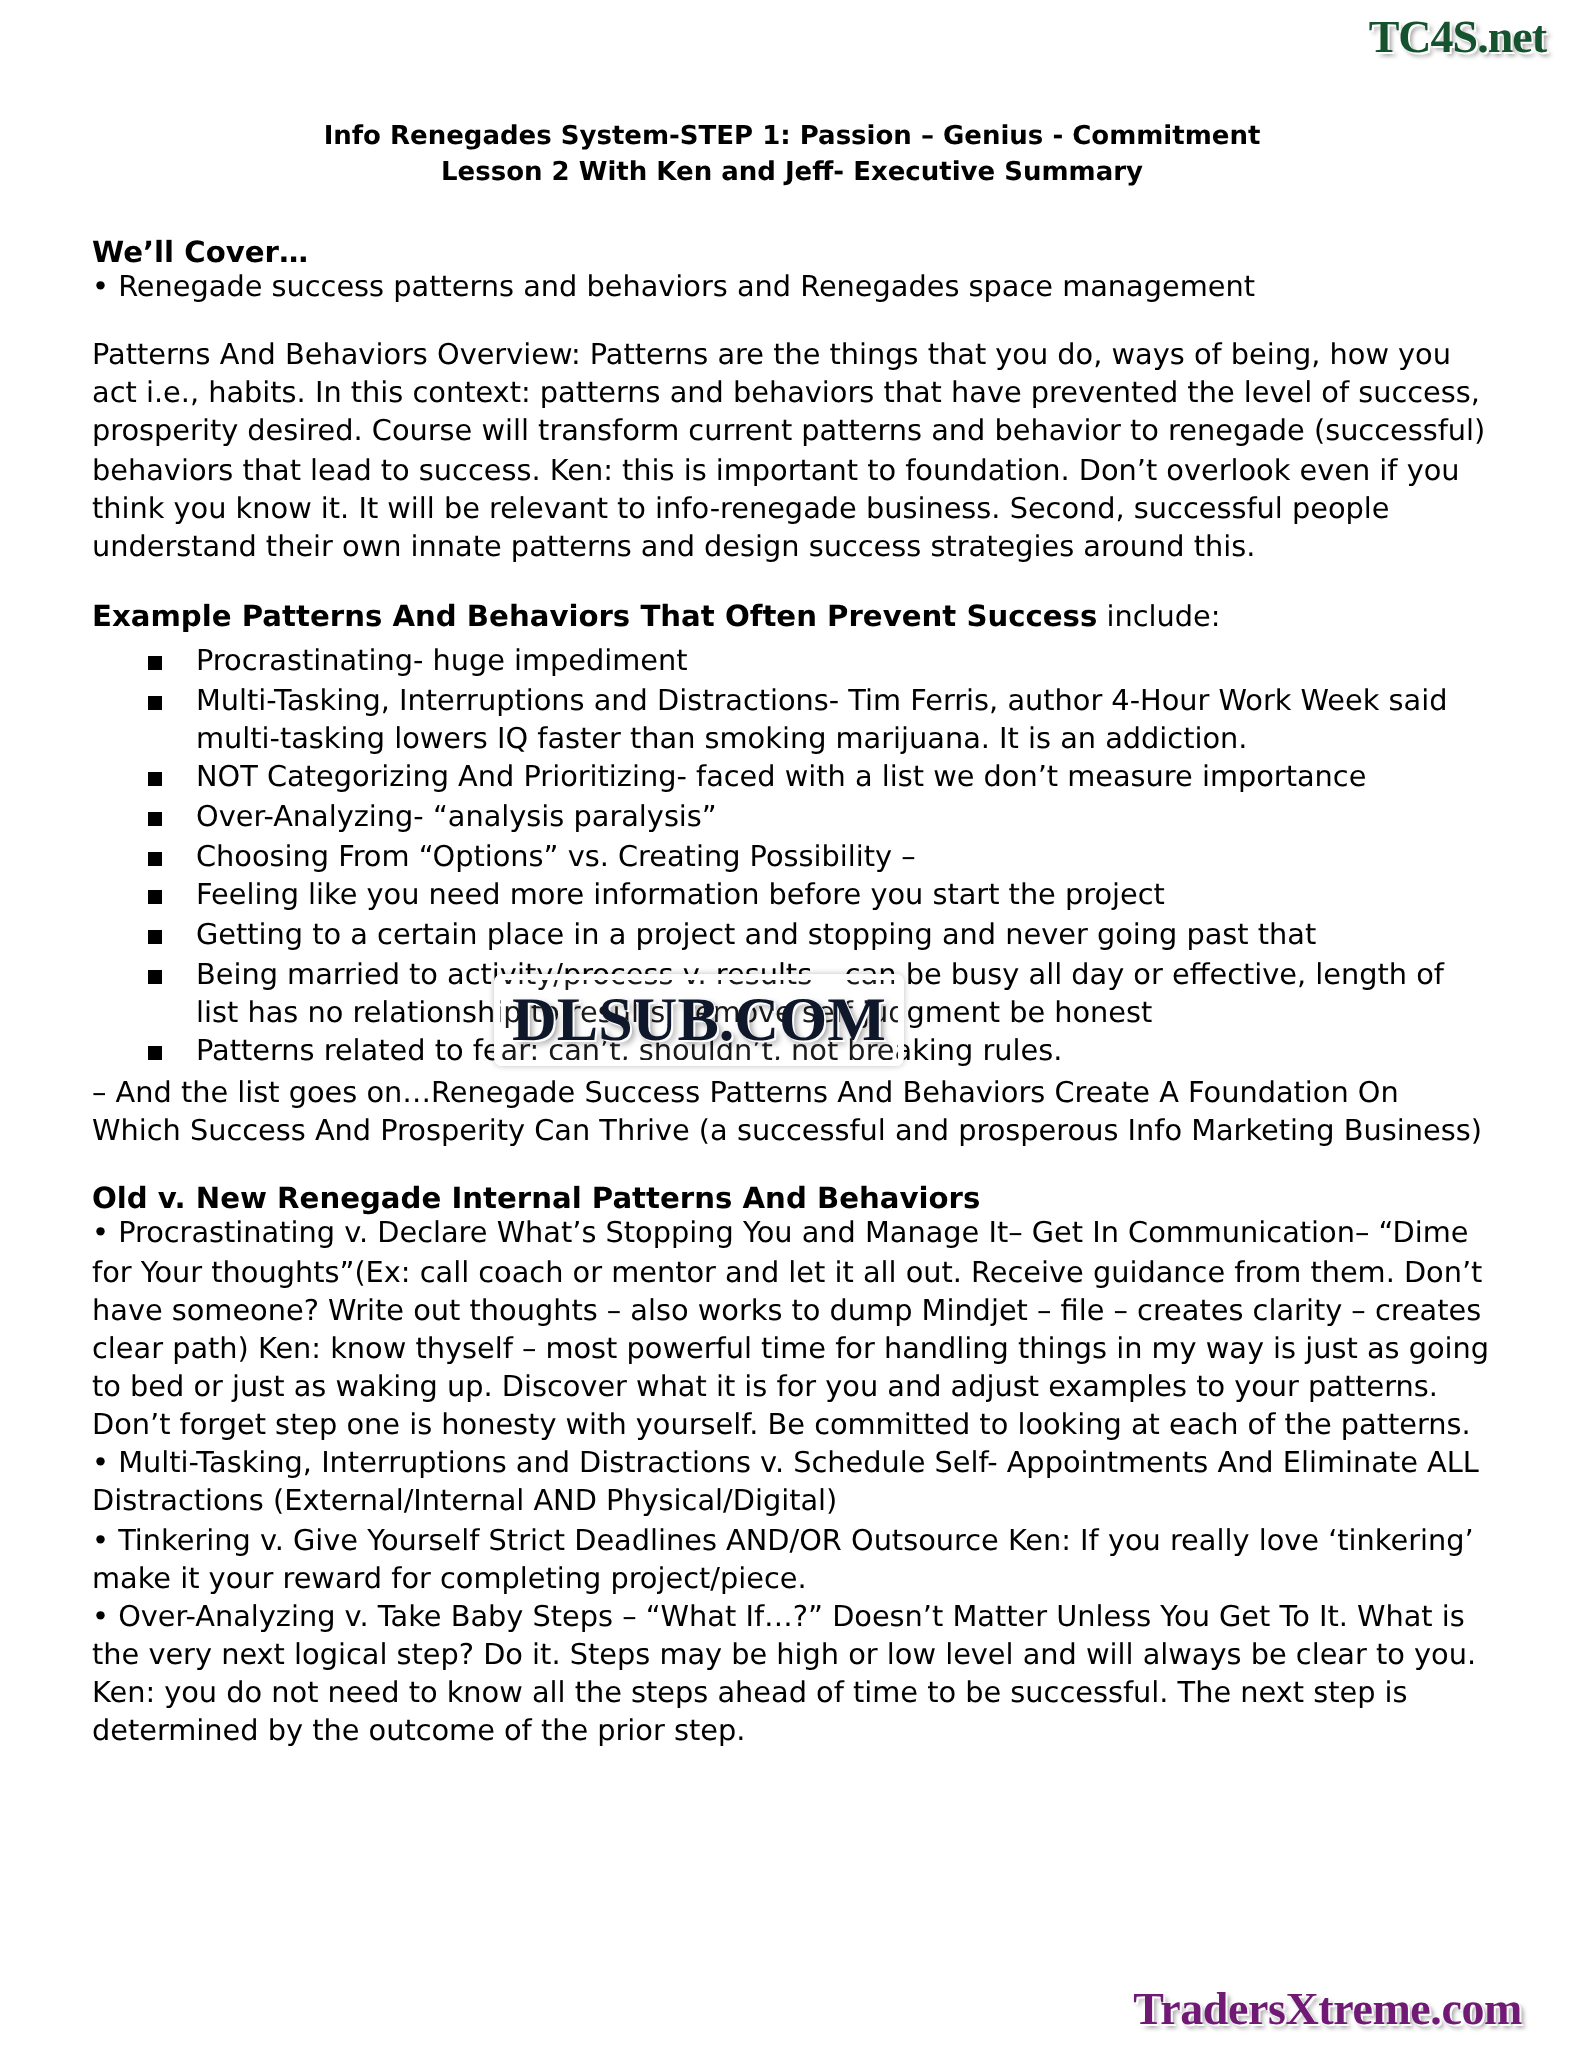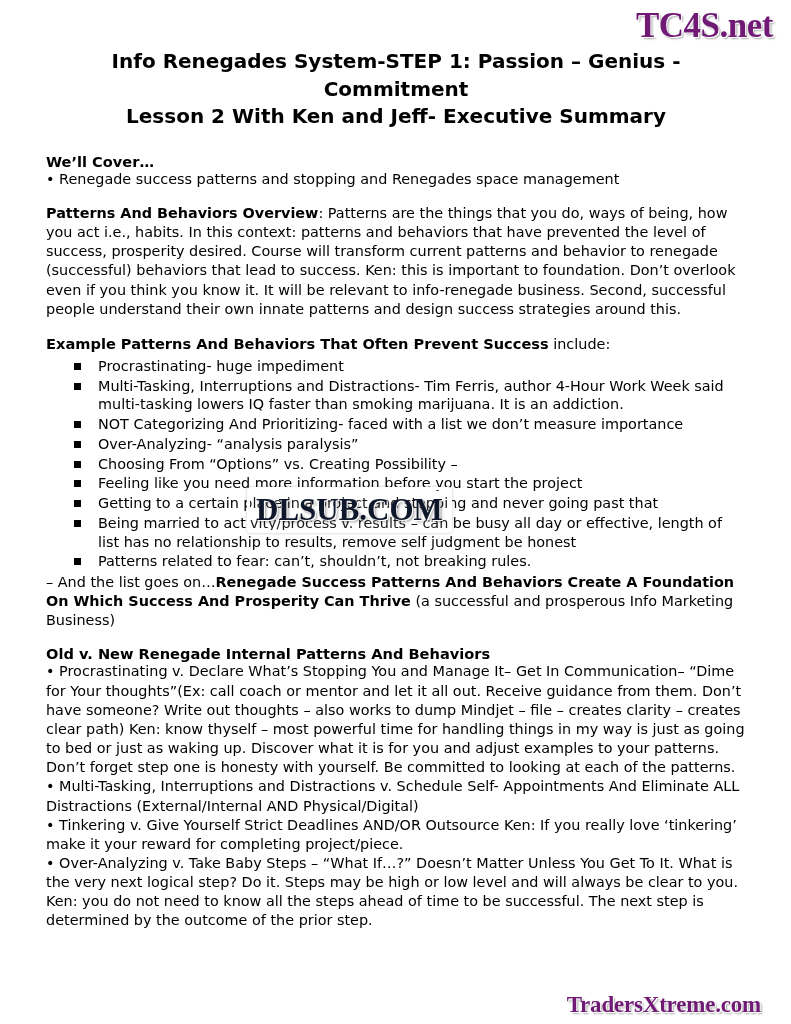--- a/index.html
+++ b/index.html
@@ -16,23 +16,23 @@
     width: 791px;
     height: 1024px;
     background: #ffffff;
     overflow: hidden;
   }
   .watermark-tc4s {
     position: absolute;
     top: 6px;
     right: 18px;
     font-family: "Liberation Serif", serif;
-    font-size: 35px;
+    font-size: 23px;
     font-weight: bold;
-    color: #701a75;
+    color: #14532d;
     letter-spacing: -0.5px;
     text-shadow: 1px 1px 0 #ffffff, 2px 2px 2px rgba(0,0,0,0.35);
   }
   .watermark-traders {
     position: absolute;
     bottom: 6px;
     right: 30px;
     font-family: "Liberation Serif", serif;
     font-size: 23px;
     font-weight: bold;
@@ -57,24 +57,24 @@
     box-shadow: 0 0 3px rgba(0,0,0,0.25);
   }
   .content {
     position: absolute;
     left: 46px;
     top: 44px;
     width: 700px;
   }
   .doc-title {
     text-align: center;
-    font-size: 20px;
+    font-size: 13px;
     font-weight: bold;
     line-height: 1.38;
-    margin: 4px 0 0 0;
+    margin: 16px 0 0 0;
     padding: 0 8px;
   }
   .doc-title .line2 {
     display: block;
   }
   p, .para {
     font-size: 14.4px;
     line-height: 1.33;
     margin: 0;
   }
@@ -107,21 +107,21 @@
     top: 6px;
     width: 7px;
     height: 7px;
     background: #000000;
   }
   .tail-para {
     font-size: 14.4px;
     line-height: 1.33;
     margin-top: 2px;
   }
-  b { font-weight: bold; }
+  b { font-weight: normal; }
   .old-new-block p {
     margin-bottom: 0px;
   }
 </style>
 </head>
 <body>
 
 <div class="page">
 
   <div class="watermark-tc4s">TC4S.net</div>
@@ -129,21 +129,21 @@
   <div class="content">
 
     <div class="doc-title">
       <span>Info Renegades System-STEP 1: Passion – Genius - Commitment</span>
       <span class="line2">Lesson 2 With Ken and Jeff- Executive Summary</span>
     </div>
 
     <div class="spacer-lg"></div>
 
     <div class="heading">We’ll Cover…</div>
-    <div class="bullet-dot">• Renegade success patterns and stopping and Renegades space management</div>
+    <div class="bullet-dot">• Renegade success patterns and behaviors and Renegades space management</div>
 
     <div class="spacer-md"></div>
 
     <div class="para"><b>Patterns And Behaviors Overview</b><span>: Patterns are the things that you do, ways of being, how you act i.e., habits. In this context: patterns and behaviors that have prevented the level of success, prosperity desired. Course will transform current patterns and behavior to renegade (successful) behaviors that lead to success.  Ken: this is important to foundation. Don’t overlook even if you think you know it. It will be relevant to info-renegade business. Second, successful people understand their own innate patterns and design success strategies around this.</span></div>
 
     <div class="spacer-md"></div>
 
     <div class="para"><b class="heading">Example Patterns And Behaviors That Often Prevent Success</b><span> include:</span></div>
 
     <ul class="squares">

